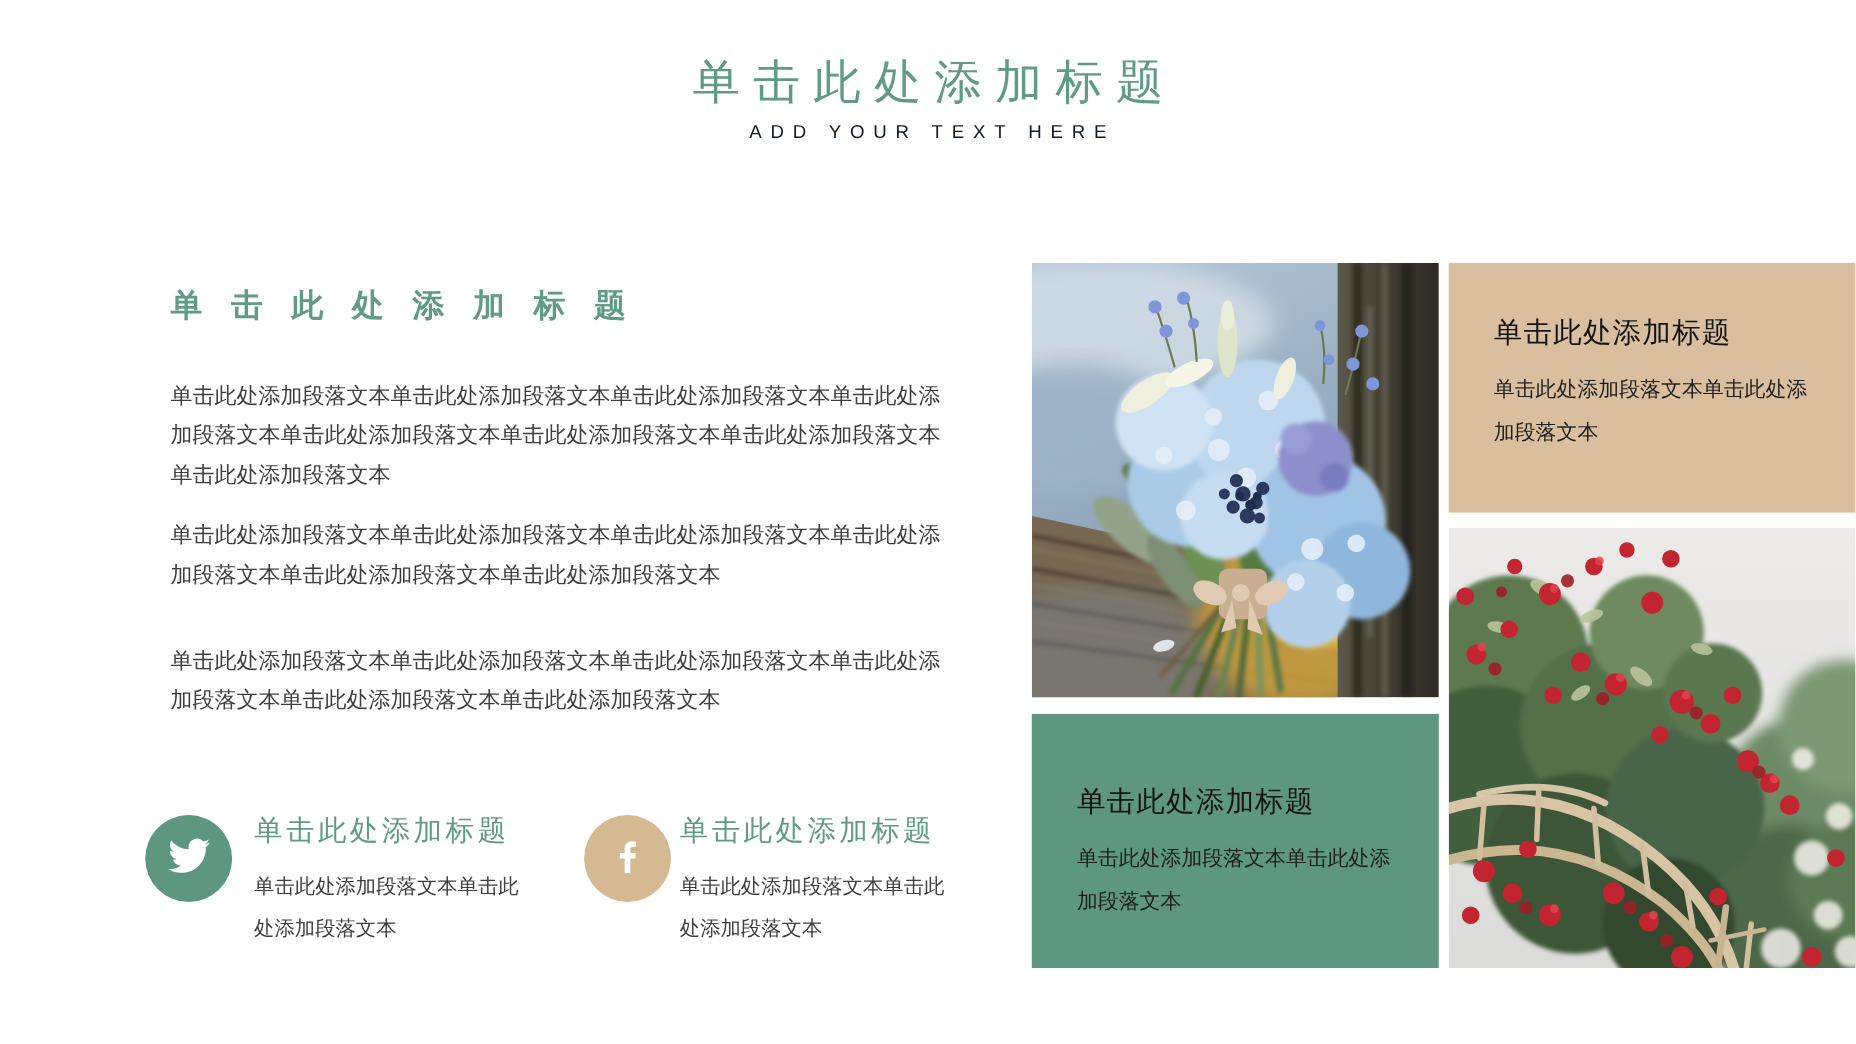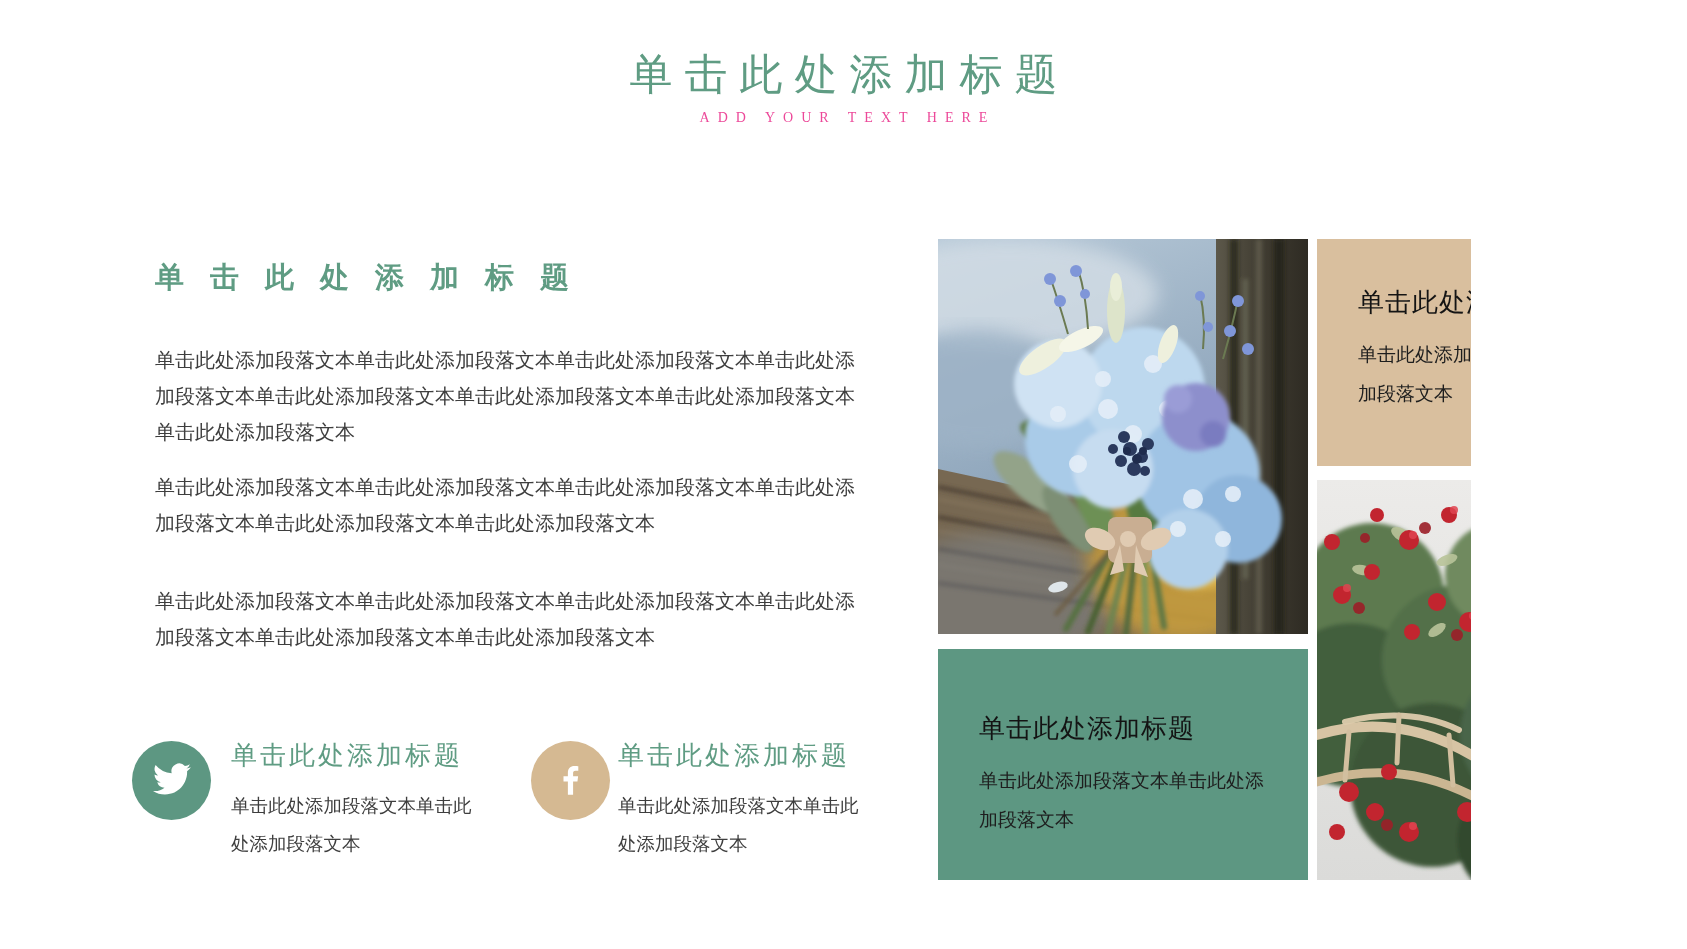--- a/index.html
+++ b/index.html
@@ -1,27 +1,27 @@
 <!DOCTYPE html>
 <html><head>
 <meta charset="utf-8">
 <style>
   html,body{margin:0;padding:0;background:#ffffff;}
   .slide{
-    position:relative;width:1471px;height:949px;background:#ffffff;overflow:hidden;
-    font-family:Liberation Serif, serif;
+    position:relative;width:1687px;height:949px;background:#ffffff;overflow:hidden;
+    font-family:Liberation Sans, sans-serif;
   }
   
   .title-block{position:absolute;left:0;top:50px;width:1687px;text-align:center;}
   .title-block h1{
     margin:0;font-size:43px;font-weight:400;color:#5F9C83;
     letter-spacing:12px;padding-left:12px;line-height:50px;
   }
   .title-block .subtitle{
-    margin-top:10px;font-size:14px;color:#ec4899;letter-spacing:8px;padding-left:8px;font-weight:400;
+    margin-top:10px;font-size:17px;color:#0f172a;letter-spacing:8px;padding-left:8px;font-weight:400;
   }
   
   .left-heading{
     position:absolute;left:155px;top:258px;margin:0;
     font-size:29px;font-weight:700;color:#5F9C83;letter-spacing:26px;white-space:nowrap;
   }
   .body-para{
     position:absolute;left:155px;width:712px;margin:0;
     font-size:20px;line-height:36px;color:#3E3E3E;word-break:break-all;
   }

